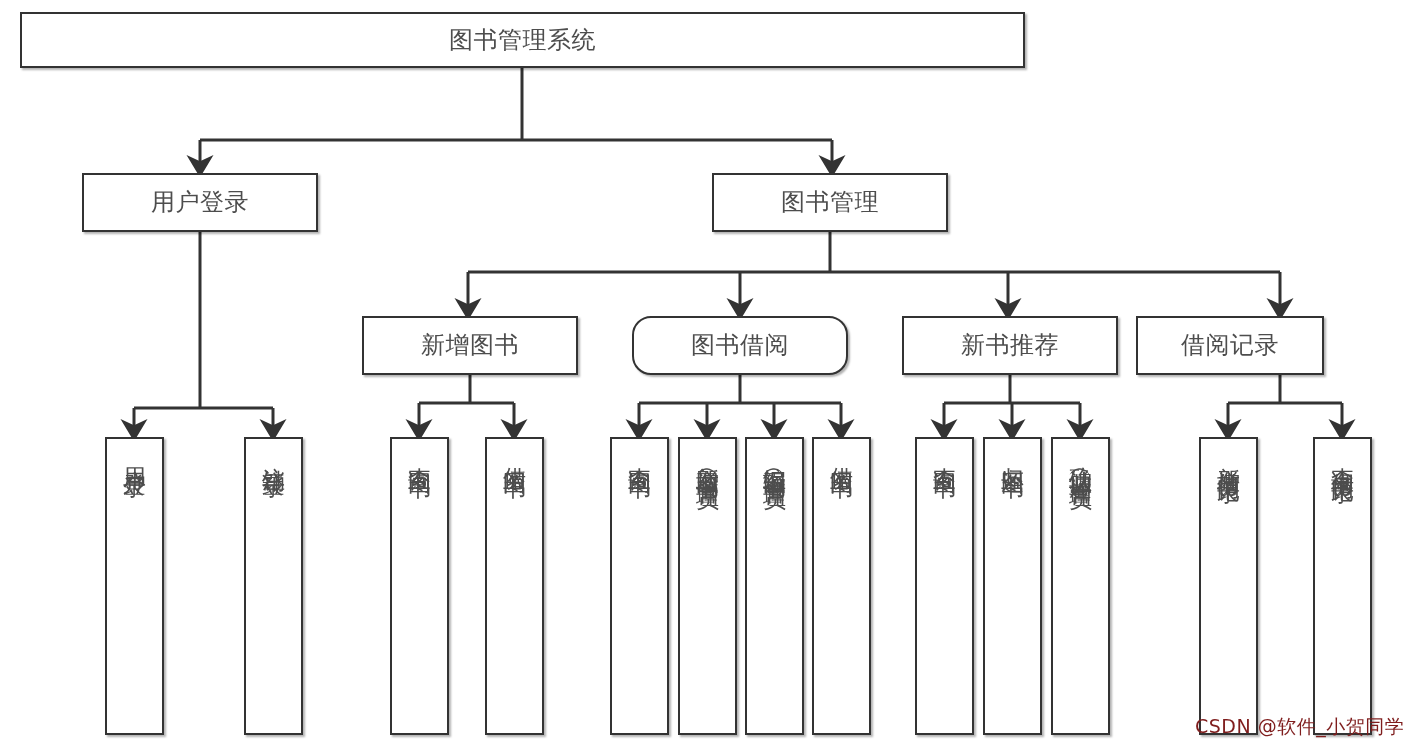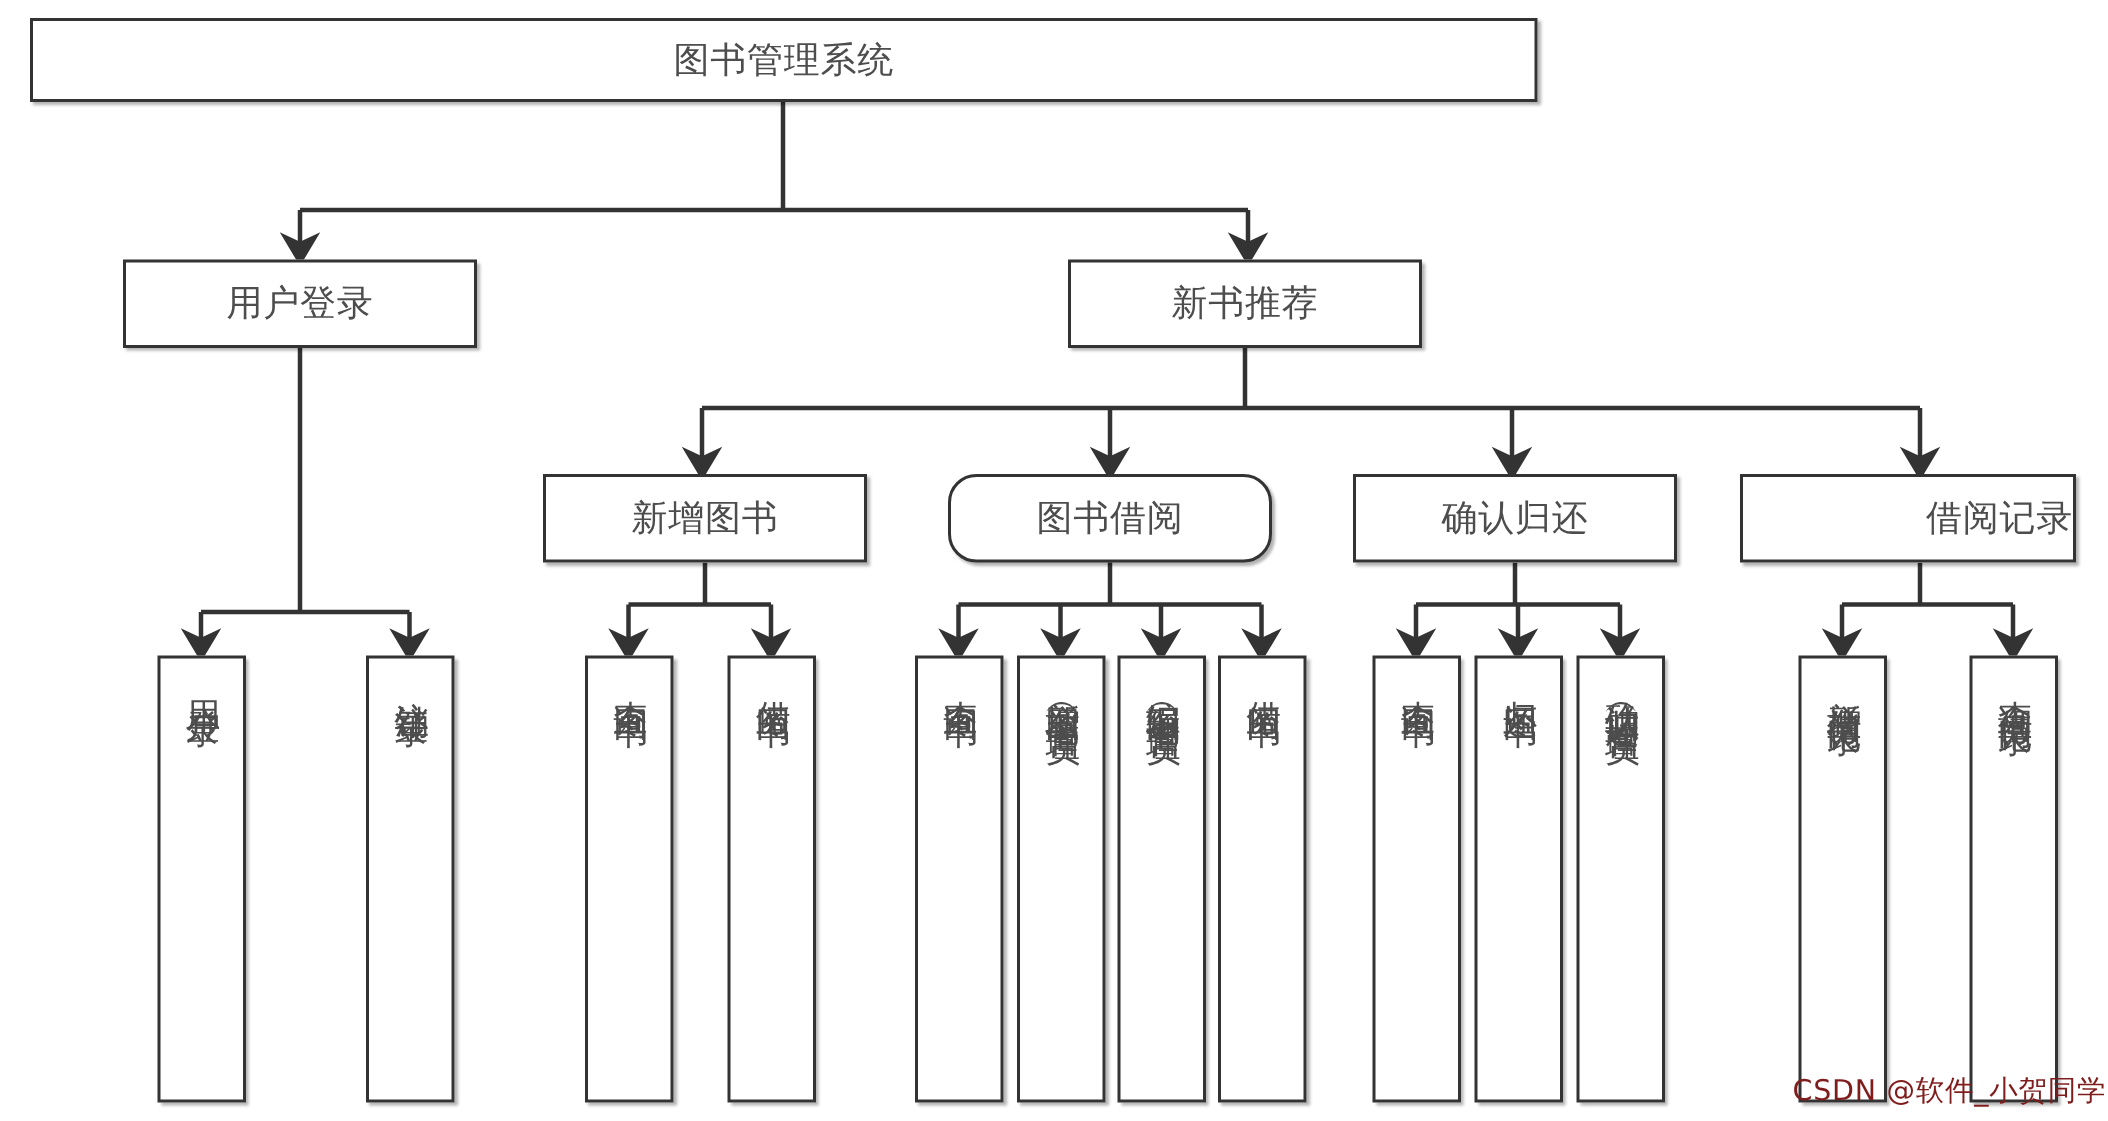--- a/index.html
+++ b/index.html
@@ -124,33 +124,33 @@
   </svg>
 
   <div class="node-box node-horizontal" style="left: 20px; top: 12px; width: 1005px; height: 56px;">
     <span class="node-label">图书管理系统</span>
   </div>
 
   <div class="node-box node-horizontal" style="left: 82px; top: 173px; width: 236px; height: 59px;">
     <span class="node-label">用户登录</span>
   </div>
   <div class="node-box node-horizontal" style="left: 712px; top: 173px; width: 236px; height: 59px;">
-    <span class="node-label">新书推荐</span>
+    <span class="node-label">图书管理</span>
   </div>
 
   <div class="node-box node-horizontal" style="left: 362px; top: 316px; width: 216px; height: 59px;">
     <span class="node-label">新增图书</span>
   </div>
   <div class="node-box node-horizontal" style="left: 632px; top: 316px; width: 216px; height: 59px; border-radius: 19px;">
     <span class="node-label">图书借阅</span>
   </div>
   <div class="node-box node-horizontal" style="left: 902px; top: 316px; width: 216px; height: 59px;">
-    <span class="node-label">确认归还</span>
+    <span class="node-label">新书推荐</span>
   </div>
-  <div class="node-box node-horizontal" style="left: 1160px; top: 316px; width: 224px; height: 59px; justify-content: flex-end;">
+  <div class="node-box node-horizontal" style="left: 1136px; top: 316px; width: 188px; height: 59px;">
     <span class="node-label">借阅记录</span>
   </div>
 
   <div class="node-box node-vertical" style="left: 105px; top: 437px; width: 59px; height: 298px;">
     <span class="node-label">用户登录</span>
   </div>
   <div class="node-box node-vertical" style="left: 244px; top: 437px; width: 59px; height: 298px;">
     <span class="node-label">注销登录</span>
   </div>
   <div class="node-box node-vertical" style="left: 390px; top: 437px; width: 59px; height: 298px;">

